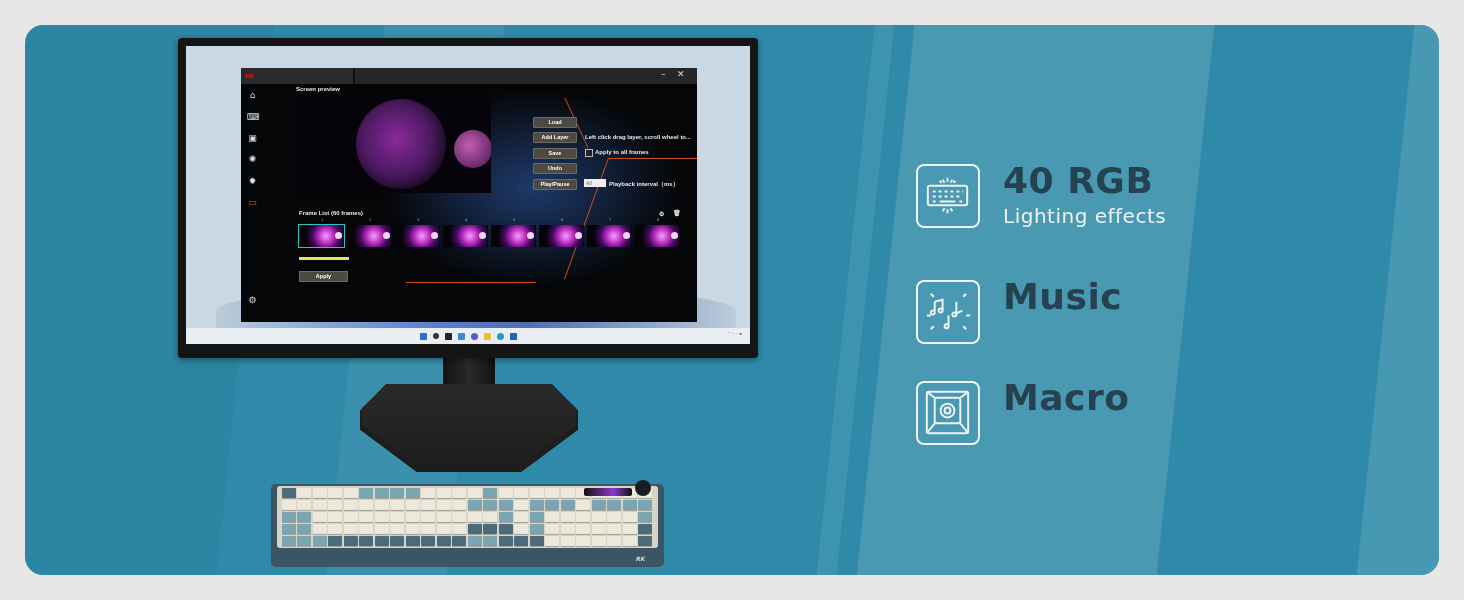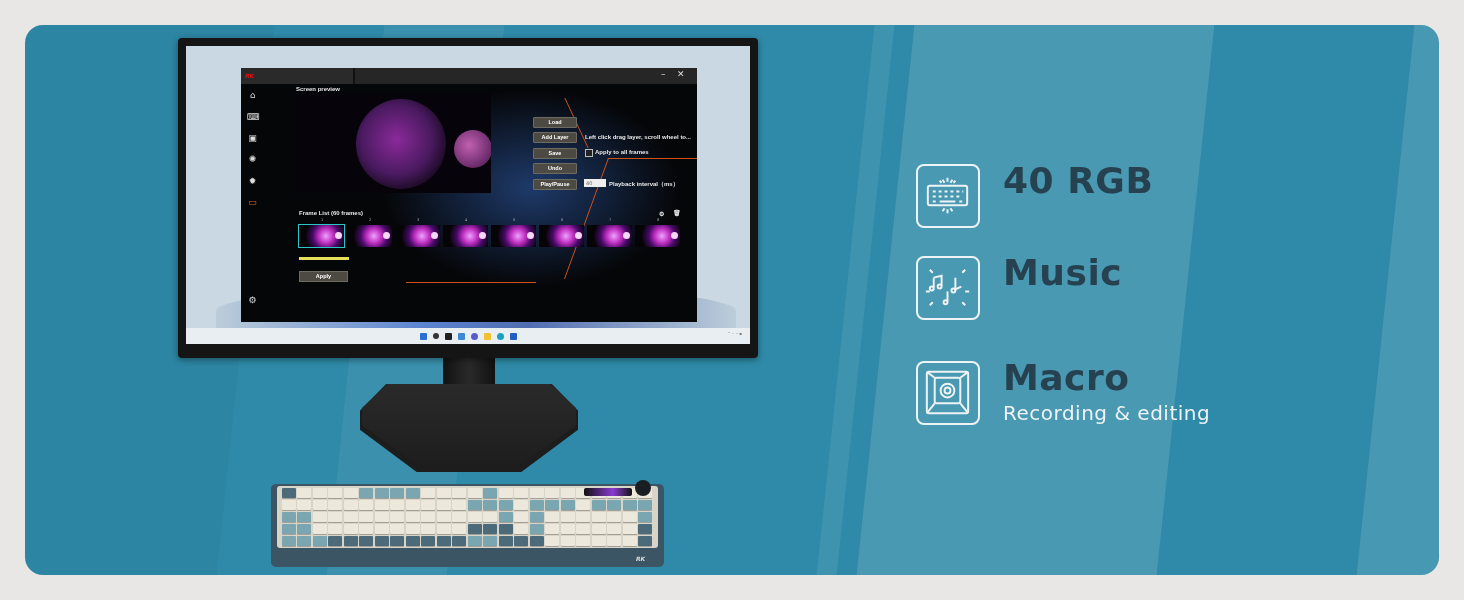--- a/index.html
+++ b/index.html
@@ -307,43 +307,43 @@
 
 <div class="feature" style="top:164px;">
   <div class="f-icon">
     <svg width="59" height="59" viewBox="0 0 60 60" fill="none" stroke="#eef3f5" stroke-width="2">
       <rect x="10" y="20" width="40" height="20" rx="2"></rect>
       <path d="M15 26h3M21 26h3M27 26h3M33 26h3M39 26h3M45 26h1M15 31h3M21 31h3M27 31h3M33 31h3M39 31h3M15 36h3M22 36h16M42 36h3"></path>
       <path d="M25 14l2 3M30 12v4M35 14l-2 3M22 15l2 2M38 15l-2 2M25 46l2-3M30 48v-4M35 46l-2-3"></path>
     </svg>
   </div>
   <span class="f-title">40 RGB</span>
-</div>
-
-<div class="feature" style="top:256px;">
+  <span class="f-sub">Lighting effects</span>
+</div>
+
+<div class="feature" style="top:280px;text-align:center;">
   <div class="f-icon">
     <svg width="59" height="59" viewBox="0 0 60 60" fill="none" stroke="#eef3f5" stroke-width="2">
       <path d="M16 20l8-2v10M16 20v10"></path>
         <circle cx="14" cy="31" r="2"></circle>
         <circle cx="22" cy="29" r="2"></circle>
       <path d="M38 20v12l6-3"></path>
         <circle cx="36" cy="33" r="2"></circle>
       <path d="M30 34v10"></path>
         <circle cx="28" cy="45" r="2"></circle>
       <path d="M12 12l3 3M48 12l-3 3M12 48l3-3M48 48l-3-3M8 34h4M48 34h4"></path>
     </svg>
   </div>
   <span class="f-title">Music</span>
 </div>
 
-<div class="feature" style="top:361px;">
+<div class="feature" style="top:381px;">
   <div class="f-icon">
     <svg width="59" height="59" viewBox="0 0 60 60" fill="none" stroke="#eef3f5" stroke-width="2">
       <rect x="9" y="9" width="42" height="42" rx="2"></rect>
       <rect x="17" y="15" width="26" height="26" rx="2"></rect>
       <path d="M9 9l8 6M51 9l-8 6M9 51l8-10M51 51l-8-10"></path>
       <circle cx="30" cy="28" r="7"></circle>
         <circle cx="30" cy="28" r="3"></circle>
     </svg>
   </div>
   <span class="f-title">Macro</span>
-  <span class="f-sub">Recording &amp; editing</span>
 </div>
 
 </body></html>

